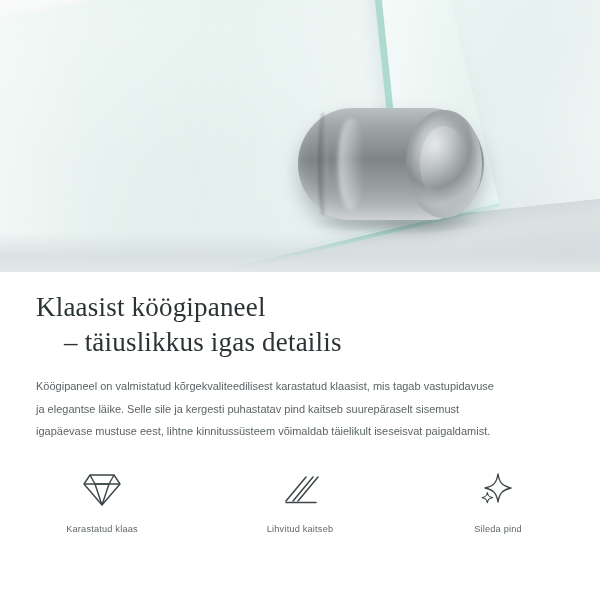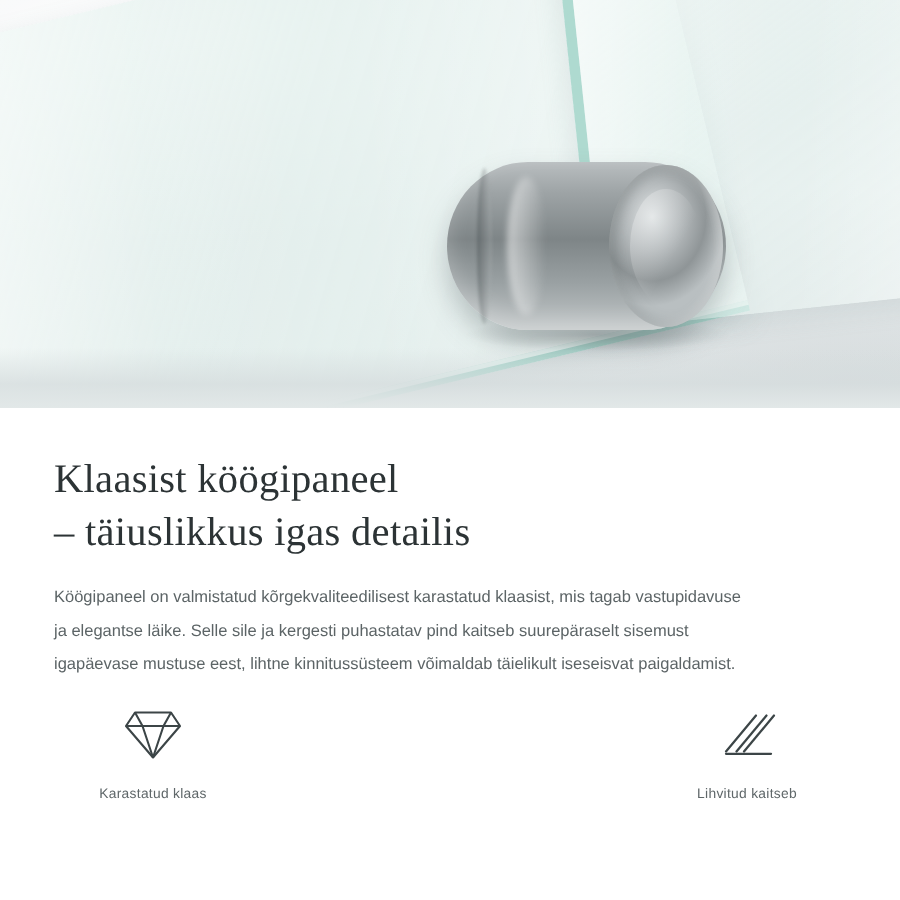--- a/index.html
+++ b/index.html
@@ -156,34 +156,35 @@
     width: 176px;
     height: 22px;
     border-radius: 50%;
     background: radial-gradient(50% 50% at 50% 50%, rgba(100,110,112,0.35), rgba(100,110,112,0));
   }
 
   
   .content {
     position: absolute;
     left: 0;
-    top: 280px;
+    top: 268px;
     width: 536px;
   }
   .headline {
     margin: 22px 0 0 36px;
     font-family: "Liberation Serif", serif;
     font-size: 27px;
     line-height: 1.28;
     color: #2c3335;
     font-weight: normal;
     letter-spacing: 0.2px;
   }
   .headline .line2 {
     display: block;
+    margin-left: 28px;
   }
   .body-copy {
     margin: 16px 36px 0 36px;
     font-size: 11px;
     line-height: 2.05;
     color: #5c6466;
     max-width: 528px;
   }
 
   
@@ -277,15 +278,24 @@
           <path d="M6 30 L26 6"></path>
           <path d="M13 30 L33 6"></path>
           <path d="M20 30 L40 6" transform="translate(-2,0)"></path>
           <path d="M6 31.5 L36 31.5" stroke-width="1.5"></path>
         </svg>
       </div>
       <div class="feature-label">Lihvitud kaitseb</div>
     </div>
 
 
+    <div class="feature">
+      <div class="feature-icon">
+        <svg class="icon-svg" width="40" height="38" viewBox="0 0 40 38" fill="none" stroke="#3c4547" stroke-width="1.4" stroke-linejoin="round">
+          <path d="M20 3 C21.5 12 24.5 15 33 17 C24.5 19 21.5 22 20 31 C18.5 22 15.5 19 7 17 C15.5 15 18.5 12 20 3 Z"></path>
+          <path d="M9 26 C9.8 30 11 31.2 15 32 C11 32.8 9.8 34 9 38 C8.2 34 7 32.8 3 32 C7 31.2 8.2 30 9 26 Z" transform="translate(0,-4) scale(0.85) translate(2,4)"></path>
+        </svg>
+      </div>
+      <div class="feature-label">Sileda pind</div>
+    </div>
 
   </div>
 </div>
 
 </body></html>

